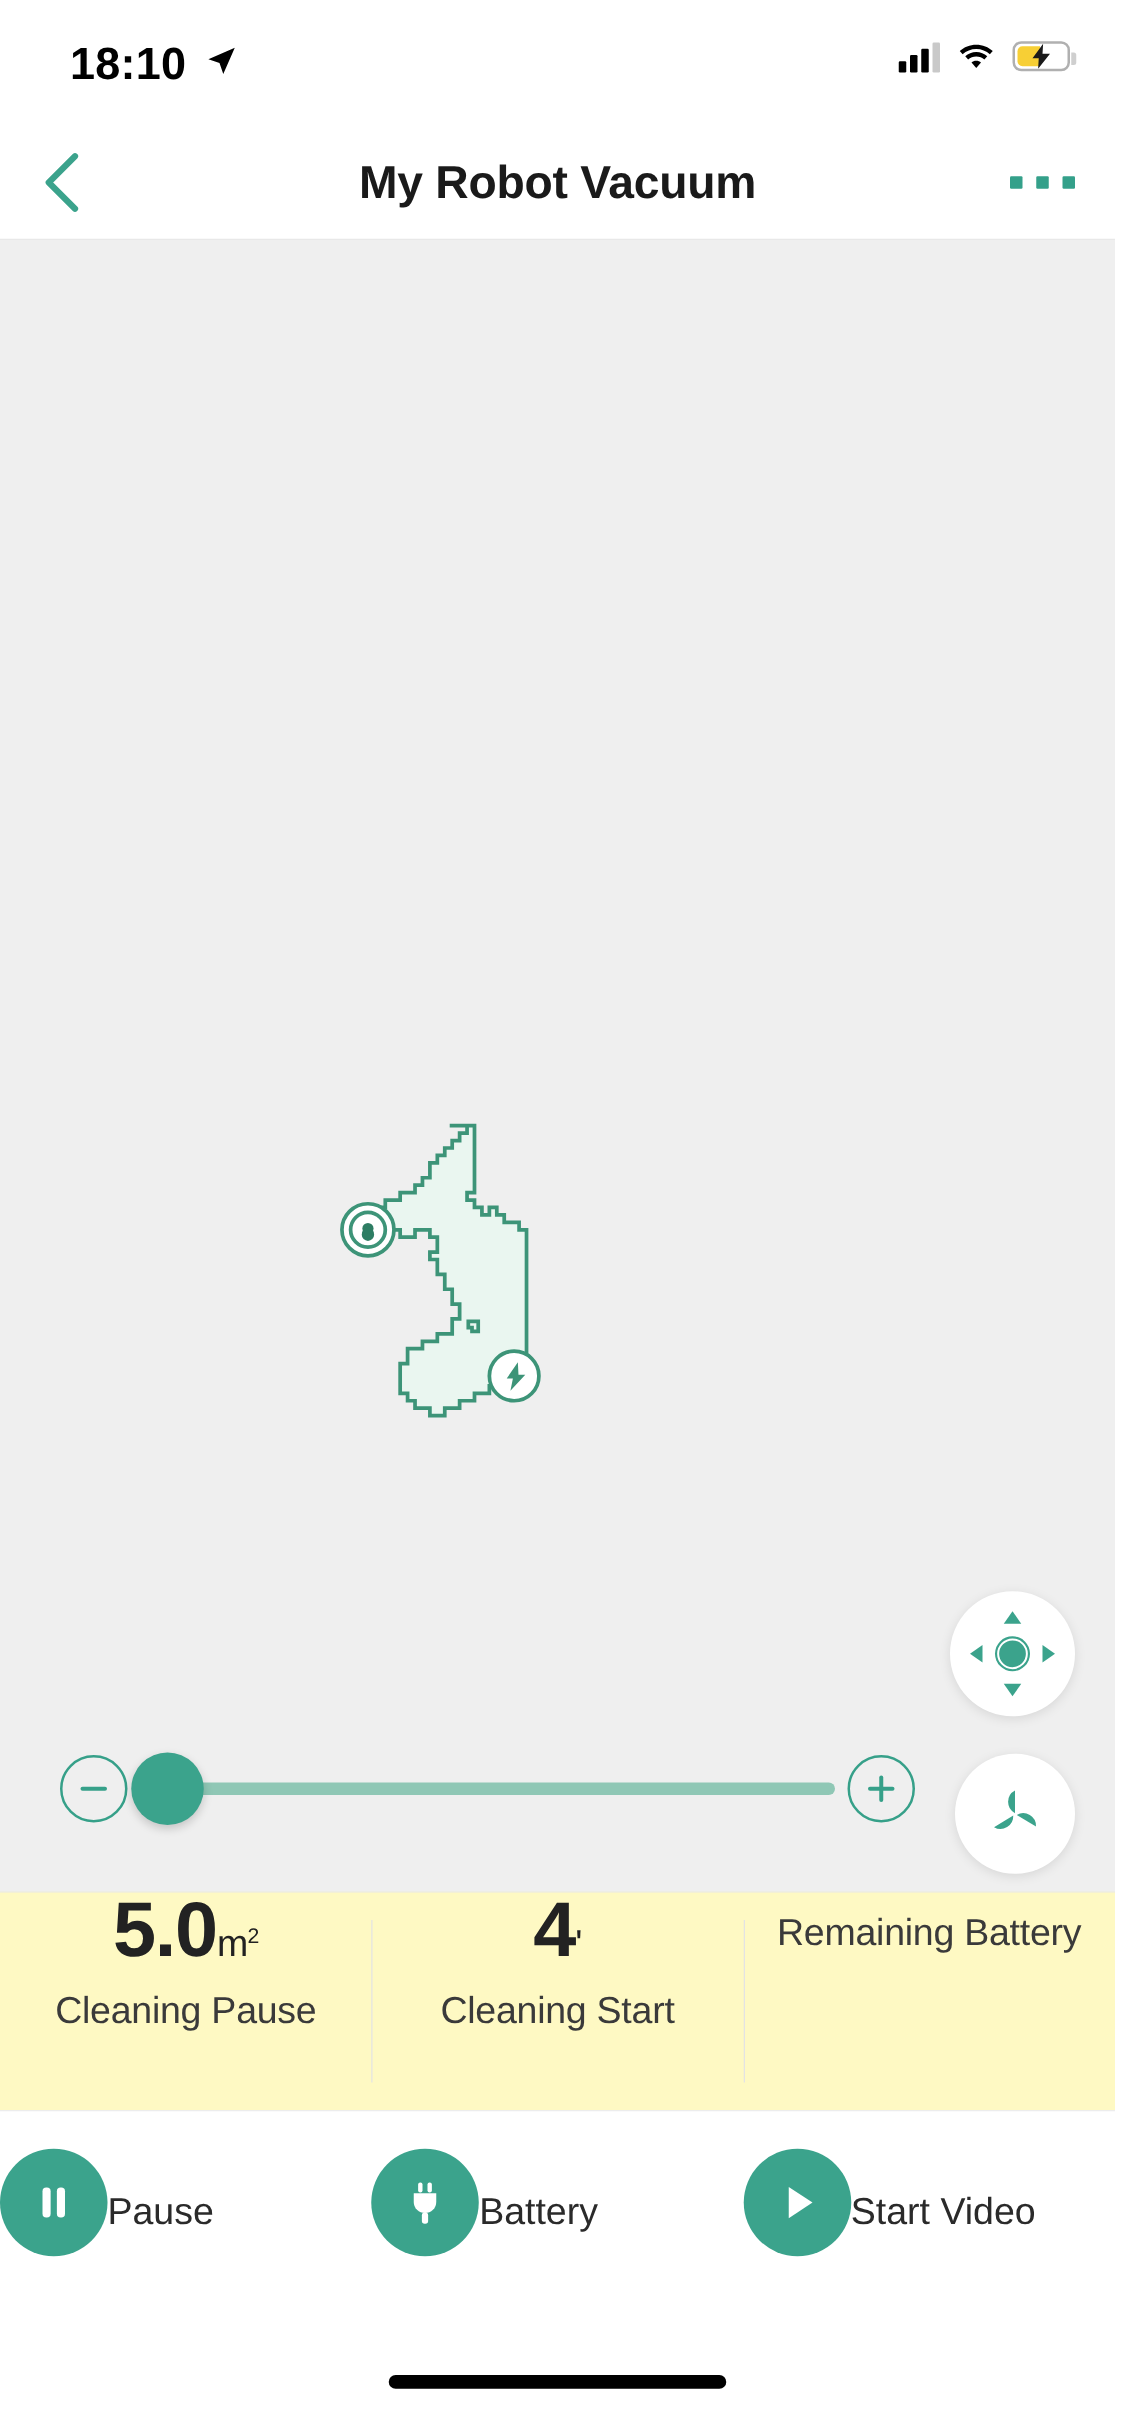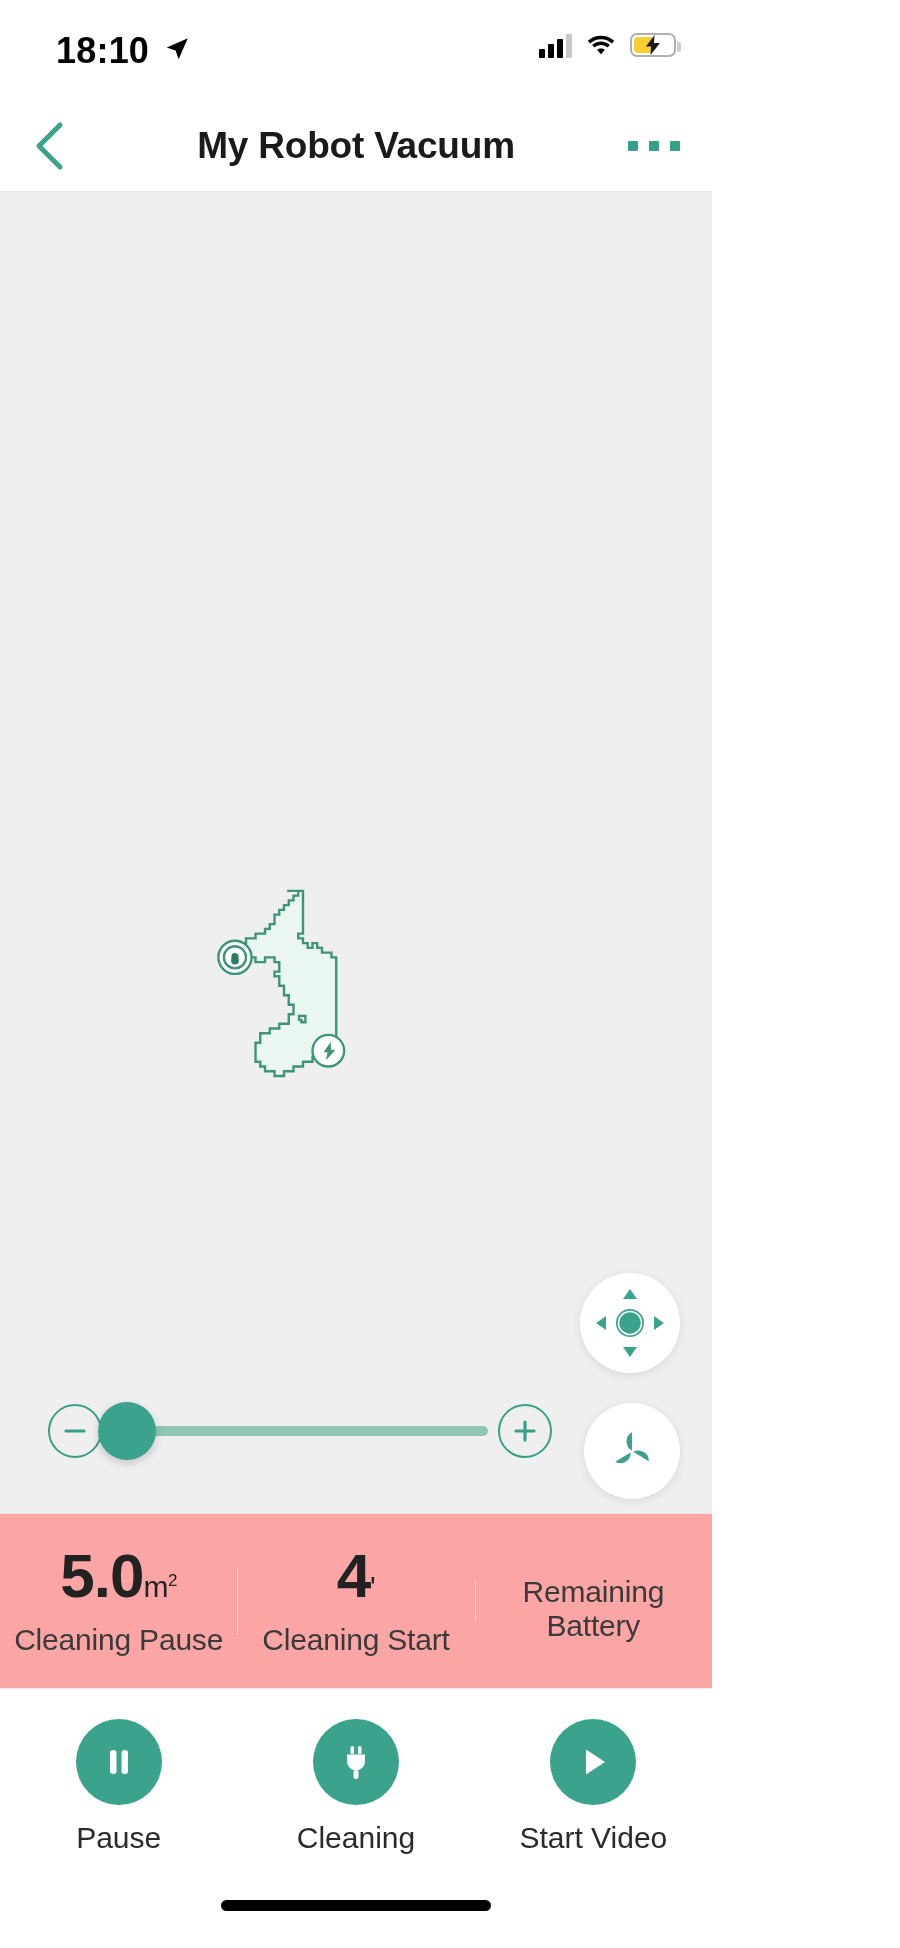--- a/index.html
+++ b/index.html
@@ -2,21 +2,21 @@
 <html><head>
 <meta charset="utf-8">
 <style>
   * { margin:0; padding:0; box-sizing:border-box; }
   html,body { width:900px; height:1948px; }
   body {
     font-family: "Liberation Sans", sans-serif;
     background:#ffffff;
     -webkit-font-smoothing:antialiased;
   }
-  .phone { position:relative; width:712px; height:1948px; background:#ffffff; overflow:hidden; display:flex; flex-direction:column; }
+  .phone { position:relative; width:892px; height:1948px; background:#ffffff; overflow:hidden; display:flex; flex-direction:column; }
 
   
   .statusbar { height:100px; flex:0 0 100px; position:relative; background:#fff; }
   .sb-time {
     position:absolute; left:56px; top:30px;
     font-size:36px; font-weight:600; color:#000; letter-spacing:.2px;
   }
   .sb-loc { position:absolute; left:164px; top:36px; width:26px; height:26px; }
   .sb-right { position:absolute; right:36px; top:32px; display:flex; align-items:center; gap:14px; }
   .sig { display:flex; align-items:flex-end; gap:3px; height:26px; }
@@ -71,41 +71,41 @@
   .track-wrap { flex:1 1 auto; position:relative; height:54px; margin:0 10px; display:flex; align-items:center; }
   .track { position:absolute; left:0; right:0; height:10px; background:#8fc7b5; border-radius:6px; }
   .thumb {
     position:absolute; width:58px; height:58px; border-radius:50%;
     background:#3ba38c; box-shadow:0 3px 8px rgba(0,0,0,.18);
     left:4%; transform:translateX(-50%); cursor:pointer;
   }
 
   
   .stats {
-    flex:0 0 175px; height:175px; background:#fca5a5;
-    display:flex; align-items:center;
+    flex:0 0 175px; height:175px; background:#fef9c3;
+    display:flex; 
     border-top:1px solid #e8e8e8;
   }
   .stat { flex:1 1 0; text-align:center; position:relative; padding:0 6px; }
   .stat + .stat:before {
     content:""; position:absolute; left:0; top:22px; bottom:22px;
     width:1px; background:#e3e3e3;
   }
   .stat-val { font-size:62px; font-weight:700; color:#222; line-height:1; letter-spacing:-1px; }
   .stat-unit { font-size:30px; font-weight:500; color:#222; letter-spacing:-.5px; }
   .stat-unit sup { font-size:17px; vertical-align:super; }
   .stat-lab { font-size:30px; color:#3a3a3a; margin-top:16px; letter-spacing:-.2px; }
 
   
   .actions {
     flex:0 0 200px; height:200px; background:#fff;
     display:flex; align-items:flex-start; padding-top:30px;
     border-top:1px solid #ececec;
   }
-  .act { flex:1 1 0; display:flex; flex-direction:column; align-items:center; cursor:pointer; }
+  .act { flex:1 1 0; display:flex; flex-direction:row; align-items:center; cursor:pointer; }
   .act-ic { width:86px; height:86px; border-radius:50%; background:#3ba38c; display:flex; align-items:center; justify-content:center; }
   .act-ic svg { display:block; }
   .act-lab { font-size:30px; color:#2a2a2a; margin-top:16px; }
 
   
   .homebar { flex:0 0 60px; height:60px; background:#fff; position:relative; }
   .homebar .bar { position:absolute; left:50%; transform:translateX(-50%); top:12px; width:270px; height:11px; background:#000; border-radius:6px; }
 </style>
 </head>
 <body>
@@ -341,21 +341,21 @@
     </div>
     <div class="act">
       <div class="act-ic">
         <svg width="42" height="42" viewBox="0 0 42 42">
           <rect x="15.5" y="5" width="3.5" height="8" rx="1.6" fill="#fff"></rect>
           <rect x="23" y="5" width="3.5" height="8" rx="1.6" fill="#fff"></rect>
           <path d="M12 13.5h18v7a9 9 0 0 1 -18 0Z" fill="#fff"></path>
           <rect x="18.5" y="29" width="5" height="9" rx="2.2" fill="#fff"></rect>
         </svg>
       </div>
-      <div class="act-lab">Cleaning</div>
+      <div class="act-lab">Battery</div>
     </div>
     <div class="act">
       <div class="act-ic">
         <svg width="40" height="40" viewBox="0 0 40 40">
           <path d="M13 7.5 L32 20 L13 32.5 Z" fill="#fff"></path>
         </svg>
       </div>
       <div class="act-lab">Start Video</div>
     </div>
   </div>

